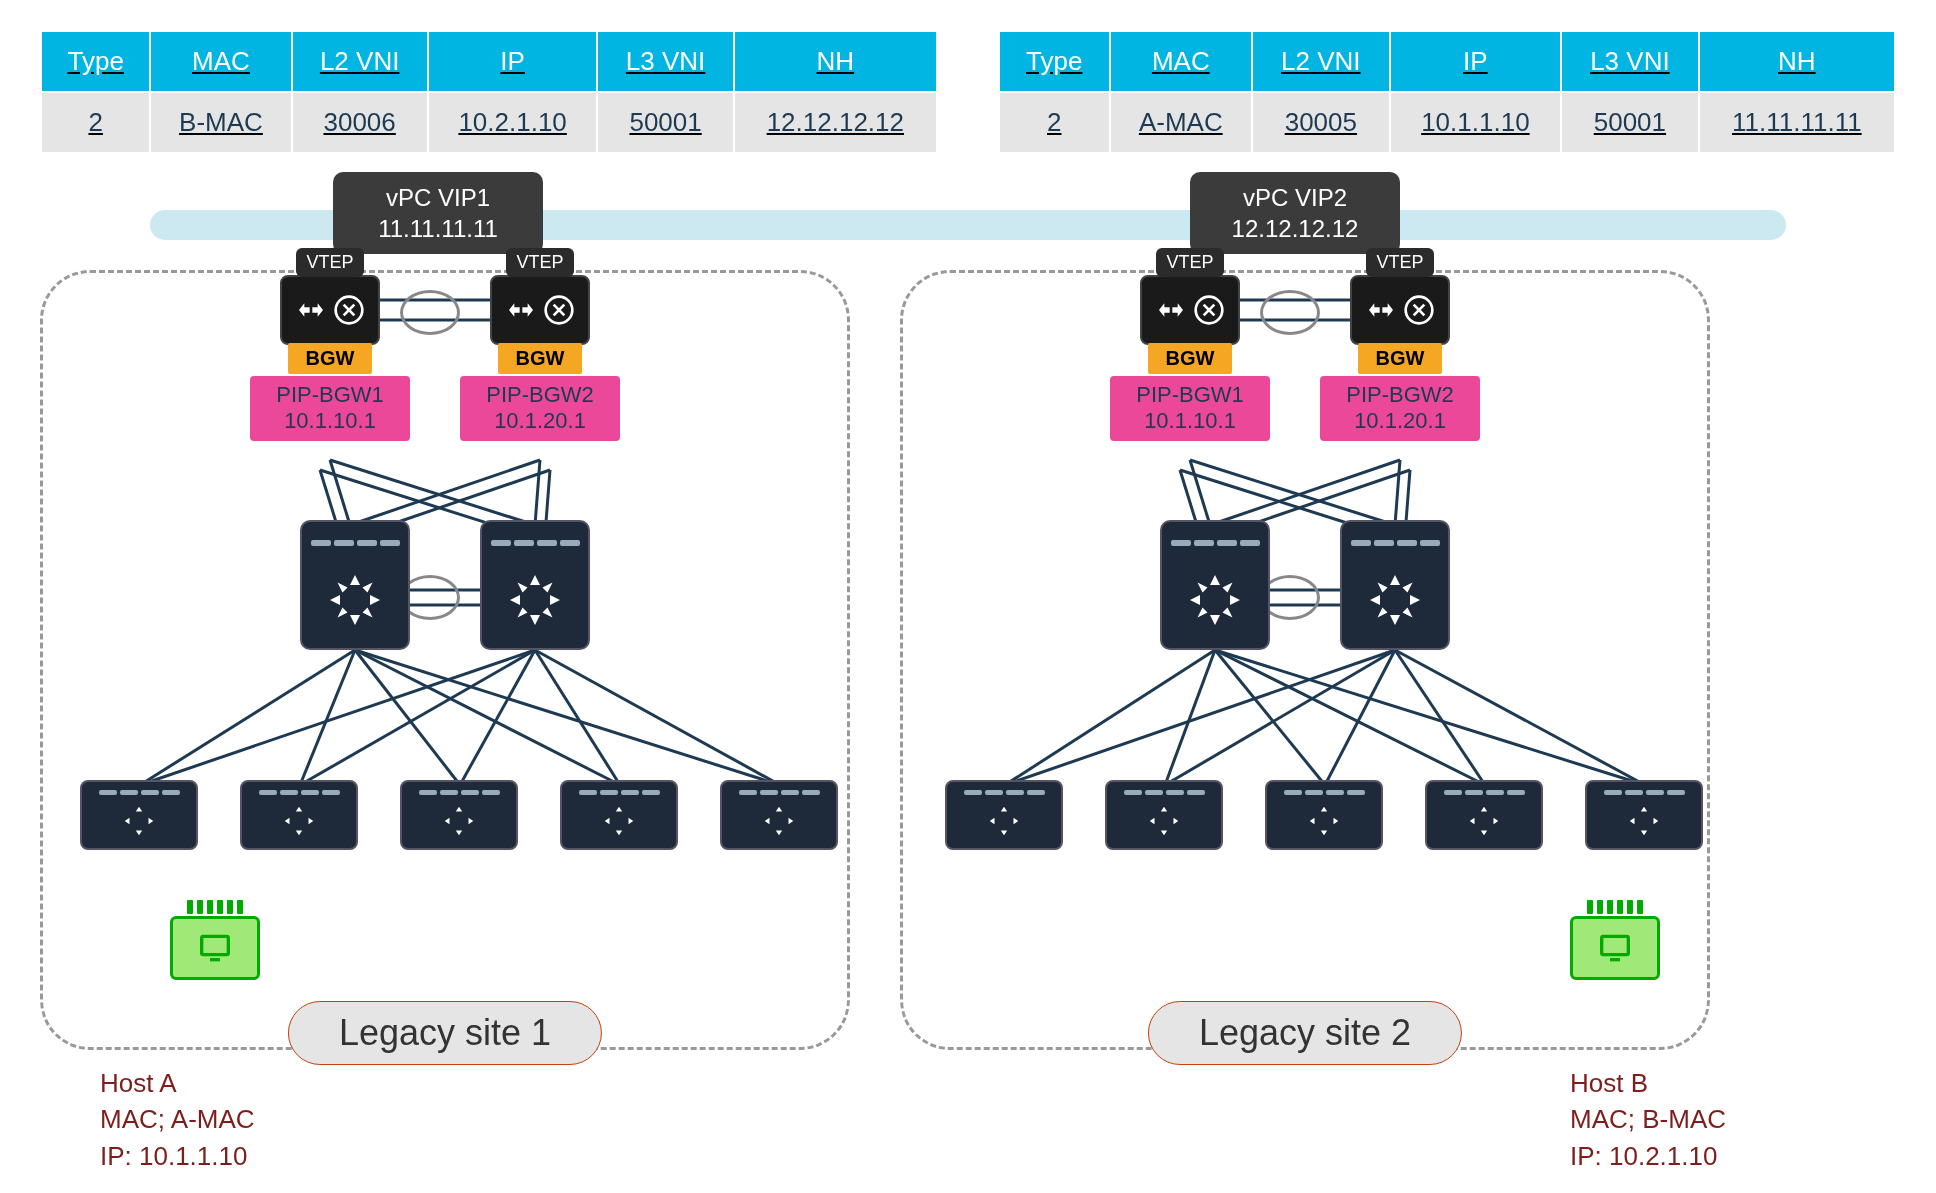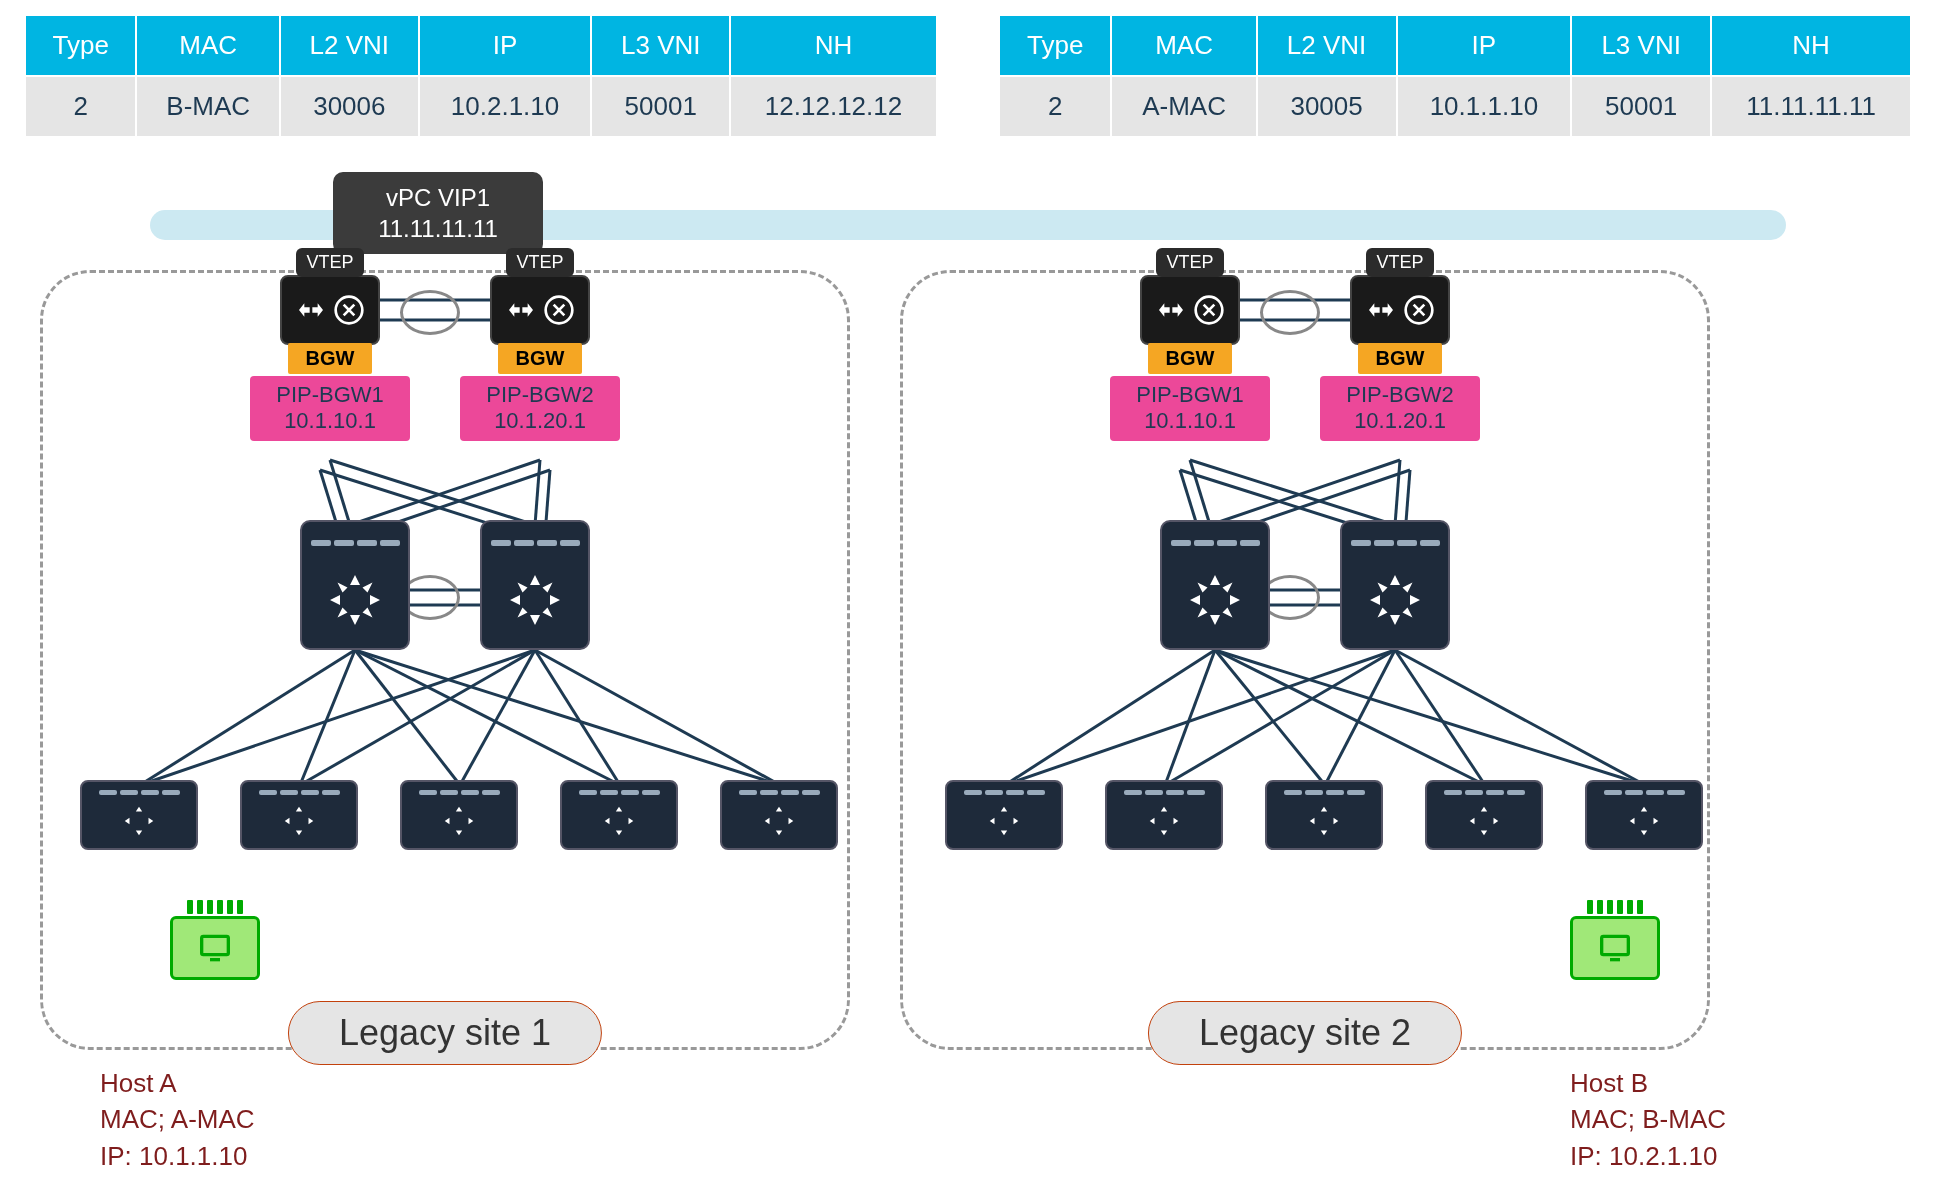--- a/index.html
+++ b/index.html
@@ -8,21 +8,22 @@
   background: #fff;
   width: 1936px;
   height: 1193px;
   position: relative;
   overflow: hidden;
 }
 .canvas {
   position: relative;
   width: 100%;
   height: 100%;
-  padding: 4px;
+  padding: 20px;
+  text-decoration: underline;
 }
 .tables {
   display: flex;
   gap: 60px;
   margin: 10px 20px 30px 20px;
 }
 .routing-table {
   border-collapse: collapse;
   font-size: 26px;
   color: #1e3a52;
@@ -290,20 +291,24 @@
     <div class="site-label">Legacy site 1</div>
   </div>
   <div class="site site-2">
     <div class="site-label">Legacy site 2</div>
   </div>
 
   <div class="vip-box vip1">
     <div>vPC VIP1</div>
     <div>11.11.11.11</div>
   </div>
+  <div class="vip-box vip2">
+    <div>vPC VIP2</div>
+    <div>12.12.12.12</div>
+  </div>
 
   <svg class="svg-links">
 
     <line x1="330" y1="460" x2="350" y2="525"></line>
       <line x1="330" y1="460" x2="535" y2="525"></line>
     <line x1="540" y1="460" x2="350" y2="525"></line>
       <line x1="540" y1="460" x2="535" y2="525"></line>
     <line x1="320" y1="470" x2="340" y2="535"></line>
       <line x1="320" y1="470" x2="525" y2="535"></line>
     <line x1="550" y1="470" x2="360" y2="535"></line>

